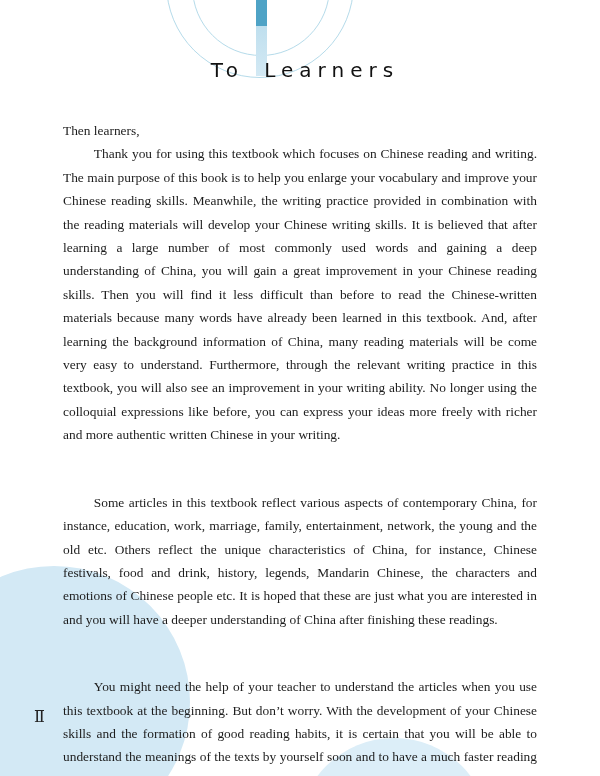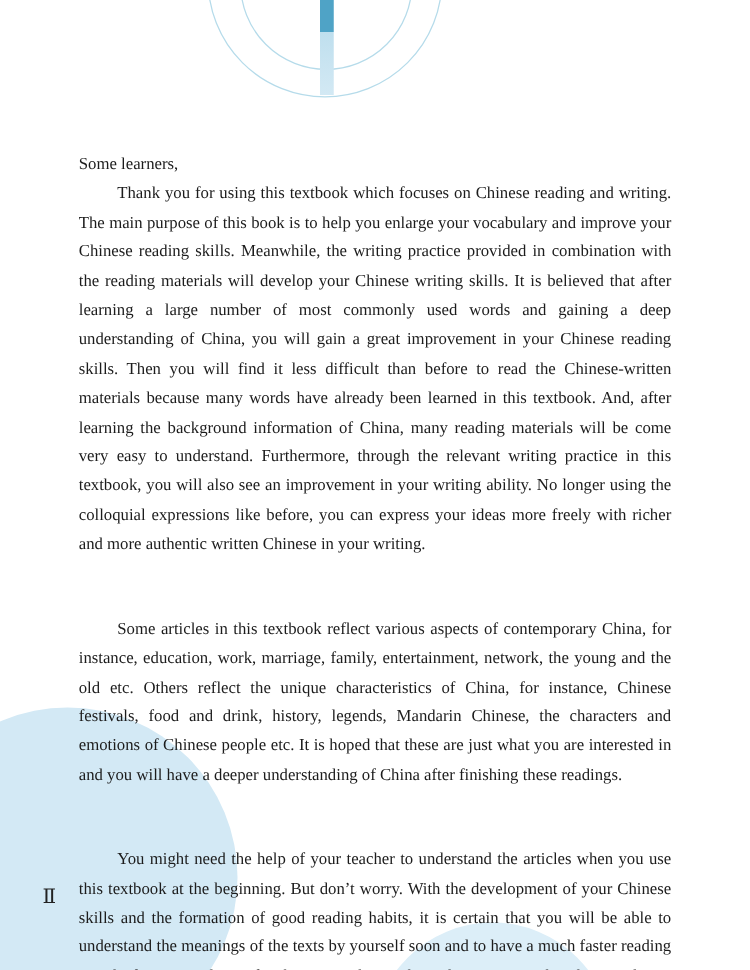--- a/index.html
+++ b/index.html
@@ -103,23 +103,24 @@
 <body>
 
 <div class="page">
 
   <div class="deco circle-outline outer"></div>
   <div class="deco circle-outline inner"></div>
   <div class="deco top-bar"></div>
   <div class="deco circle-fill circle-bottom-left"></div>
   <div class="deco circle-fill circle-bottom-right"></div>
 
+  <h1 class="title">To Learners</h1>
 
   <div class="body-text">
-    <p class="salutation">Some learners,</p>
+    <p class="salutation">Then learners,</p>
     <p class="para">Thank you for using this textbook which focuses on Chinese reading and writing. The main purpose of this book is to help you enlarge your vocabulary and improve your Chinese reading skills. Meanwhile, the writing practice provided in combination with the reading materials will develop your Chinese writing skills. It is believed that after learning a large number of most commonly used words and gaining a deep understanding of China, you will gain a great improvement in your Chinese reading skills. Then you will find it less difficult than before to read the Chinese-written materials because many words have already been learned in this textbook. And, after learning the background information of China, many reading materials will be come very easy to understand. Furthermore, through the relevant writing practice in this textbook, you will also see an improvement in your writing ability. No longer using the colloquial expressions like before, you can express your ideas more freely with richer and more authentic written Chinese in your writing.</p>
     <p class="para">Some articles in this textbook reflect various aspects of contemporary China, for instance, education, work, marriage, family, entertainment, network, the young and the old etc. Others reflect the unique characteristics of China, for instance, Chinese festivals, food and drink, history, legends, Mandarin Chinese, the characters and emotions of Chinese people etc. It is hoped that these are just what you are interested in and you will have a deeper understanding of China after finishing these readings.</p>
     <p class="para cutoff">You might need the help of your teacher to understand the articles when you use this textbook at the beginning. But don’t worry. With the development of your Chinese skills and the formation of good reading habits, it is certain that you will be able to understand the meanings of the texts by yourself soon and to have a much faster reading speed. If you can always finish your reading tasks and exercises within the time limits</p>
   </div>
 
   <div class="page-number">Ⅱ</div>
 
 </div>
 
 </body></html>

